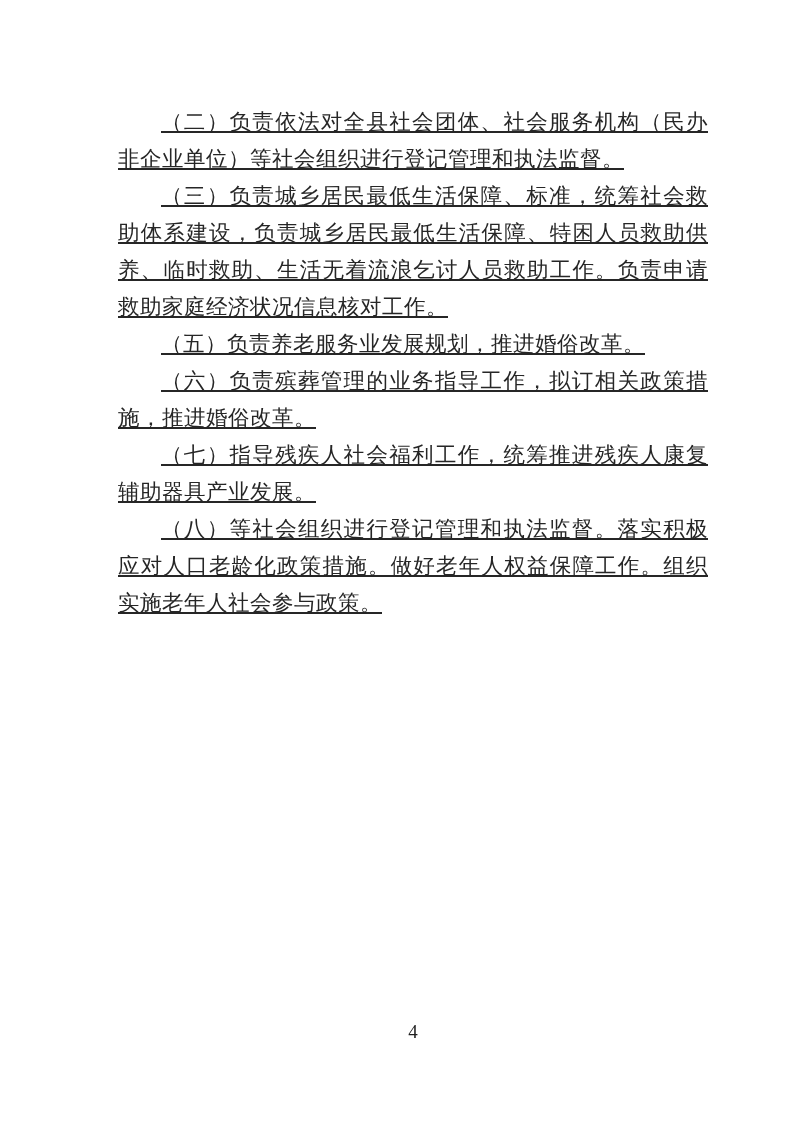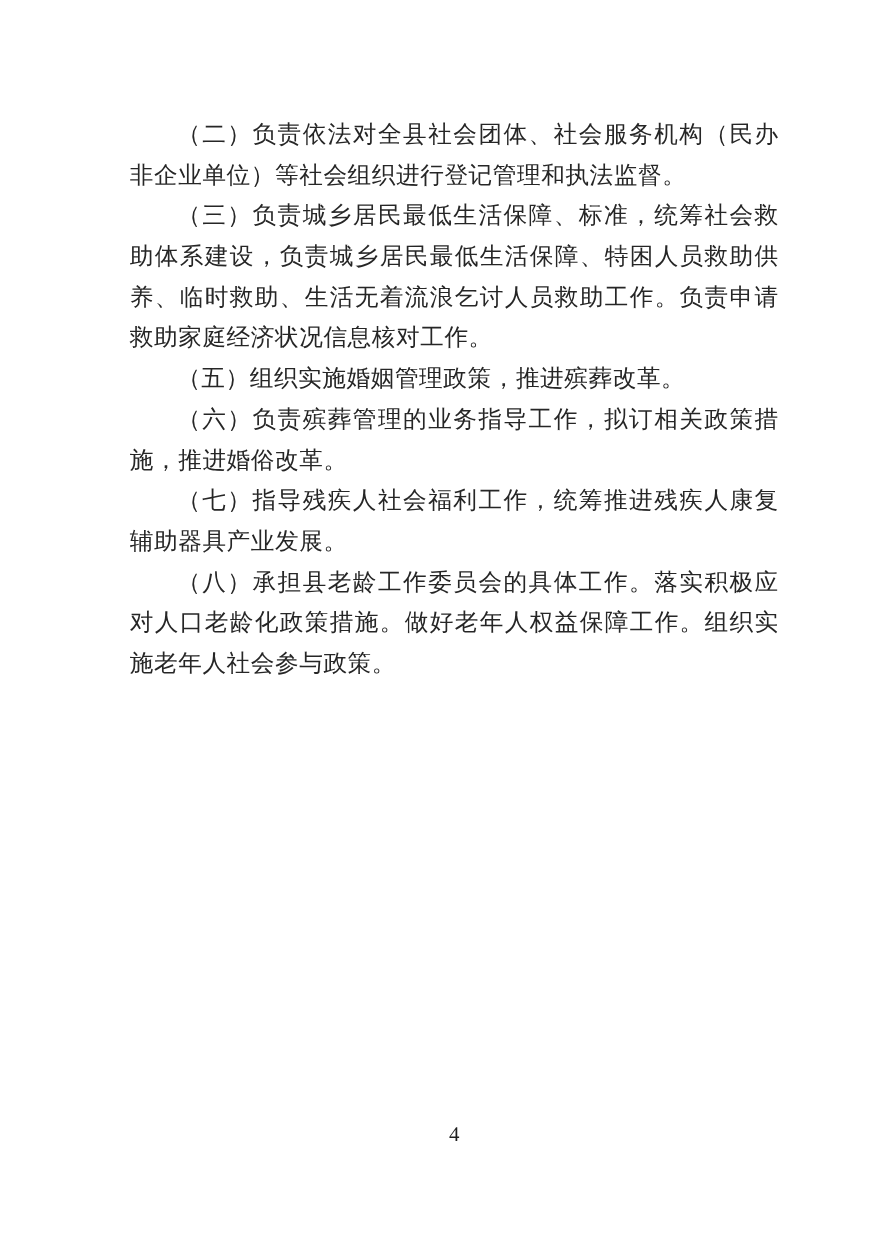--- a/index.html
+++ b/index.html
@@ -32,43 +32,44 @@
     line-height: 37px;
     text-align: justify;
     text-justify: inter-ideograph;
     letter-spacing: 0.5px;
   }
   .doc-content p {
     margin: 0;
     padding: 0;
     text-indent: 2em;
     word-break: break-all;
+    text-decoration: underline;
   }
   .page-footer {
     position: absolute;
     left: 118px;
     top: 1020px;
     width: 590px;
     text-align: center;
     color: #1f1f1f;
     font-size: 19px;
     line-height: 24px;
   }
 </style>
 </head>
 <body>
 
 <div class="doc-page">
 
   <div class="doc-content">
     <p>（二）负责依法对全县社会团体、社会服务机构（民办非企业单位）等社会组织进行登记管理和执法监督。</p>
     <p>（三）负责城乡居民最低生活保障、标准，统筹社会救助体系建设，负责城乡居民最低生活保障、特困人员救助供养、临时救助、生活无着流浪乞讨人员救助工作。负责申请救助家庭经济状况信息核对工作。</p>
-    <p>（五）组织实施婚姻管理政策，推进殡葬改革。</p>
+    <p>（五）负责养老服务业发展规划，推进婚俗改革。</p>
     <p>（六）负责殡葬管理的业务指导工作，拟订相关政策措施，推进婚俗改革。</p>
     <p>（七）指导残疾人社会福利工作，统筹推进残疾人康复辅助器具产业发展。</p>
-    <p>（八）承担县老龄工作委员会的具体工作。落实积极应对人口老龄化政策措施。做好老年人权益保障工作。组织实施老年人社会参与政策。</p>
+    <p>（八）等社会组织进行登记管理和执法监督。落实积极应对人口老龄化政策措施。做好老年人权益保障工作。组织实施老年人社会参与政策。</p>
   </div>
 
   <div class="page-footer">
     <span>4</span>
   </div>
 
 </div>
 
 </body></html>

